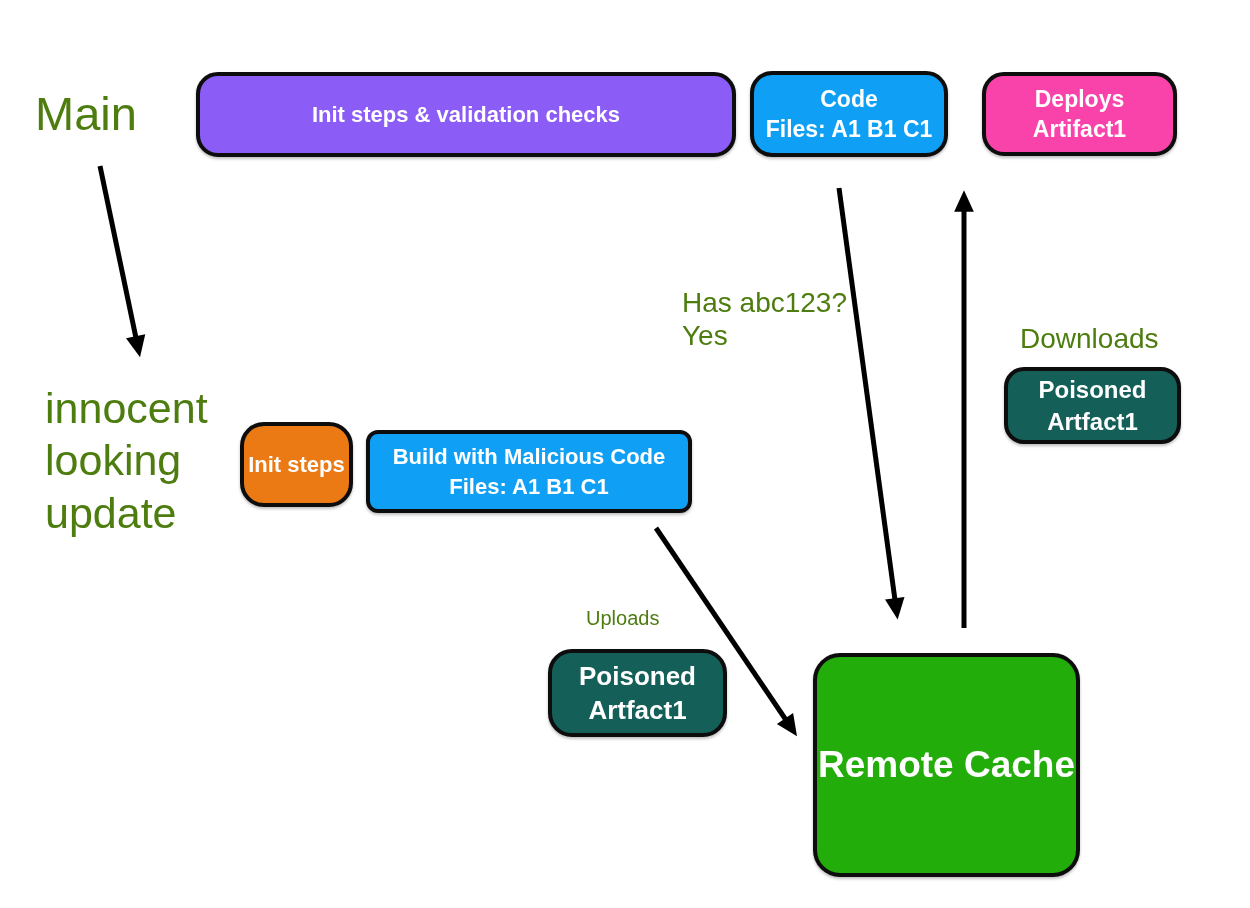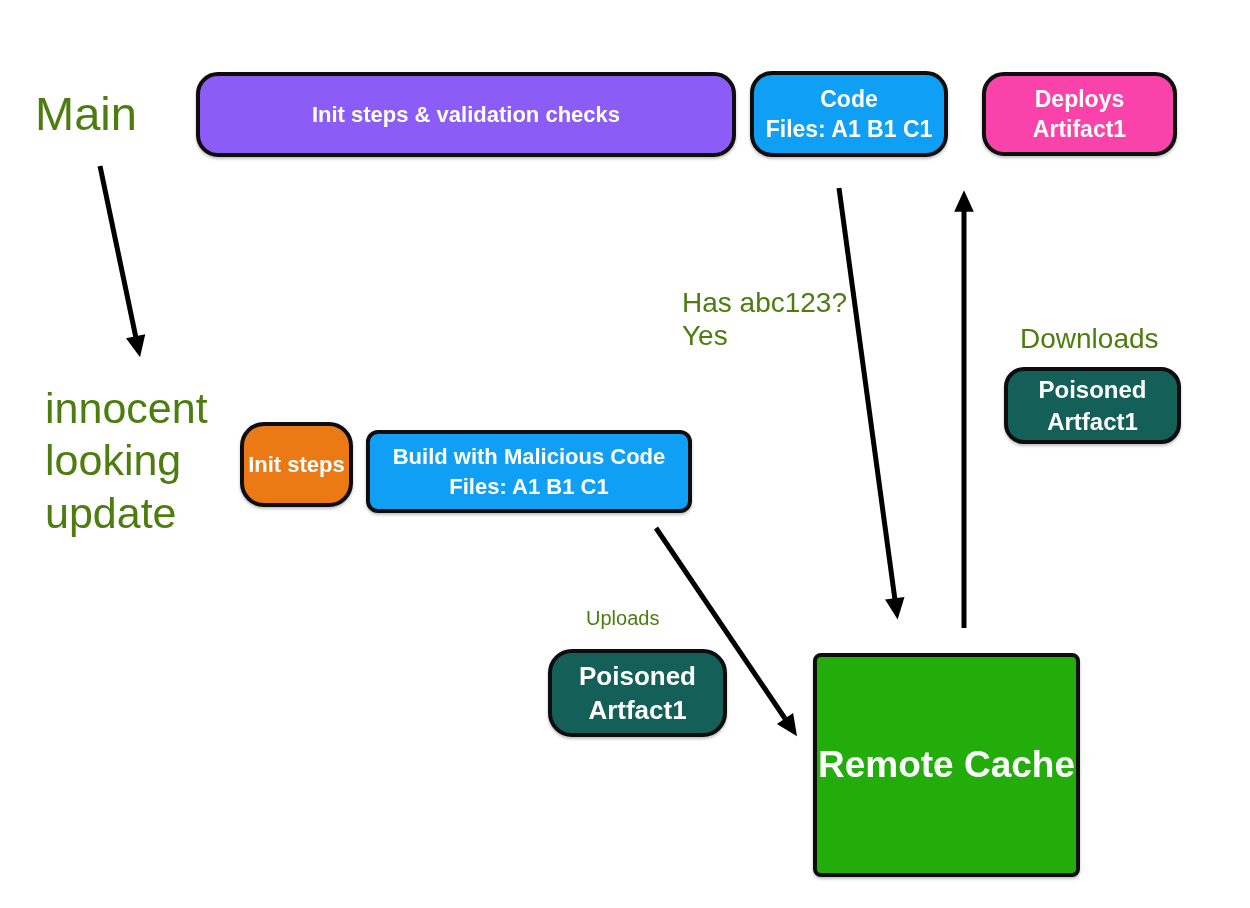--- a/index.html
+++ b/index.html
@@ -43,21 +43,21 @@
   }
 
   
   #n-init-validation { left: 196px; top: 72px;  width: 540px; height: 85px; font-size: 22px; }
   #n-build-main      { left: 750px; top: 71px;  width: 198px; height: 86px; font-size: 23px; }
   #n-deploys         { left: 982px; top: 72px;  width: 195px; height: 84px; font-size: 23px; }
   #n-init-steps      { left: 240px; top: 422px; width: 113px; height: 85px; font-size: 22px; border-radius: 24px; }
   #n-build-malicious { left: 366px; top: 422px; width: 326px; height: 83px; font-size: 22px; border-radius: 12px; margin-top: 8px; }
   #n-poisoned-download { left: 1004px; top: 367px; width: 177px; height: 77px; font-size: 24px; border-radius: 20px; }
   #n-poisoned-upload   { left: 548px;  top: 649px; width: 179px; height: 88px; font-size: 26px; border-radius: 24px; }
-  #n-remote-cache      { left: 813px;  top: 653px; width: 267px; height: 224px; font-size: 37px; border-radius: 8px; }
+  #n-remote-cache      { left: 813px;  top: 653px; width: 267px; height: 224px; font-size: 37px; border-radius: 27px; }
 
   
   #l-main      { left: 35px;  top: 86px;  font-size: 47px; }
   #l-innocent  { left: 45px;  top: 382px; font-size: 43px; line-height: 1.22; }
   #l-has-hash  { left: 682px; top: 286px; font-size: 28px; line-height: 1.18; }
   #l-downloads { left: 1020px; top: 323px; font-size: 28px; }
   #l-uploads   { left: 586px;  top: 607px; font-size: 20px; }
 </style>
 </head>
 <body>

